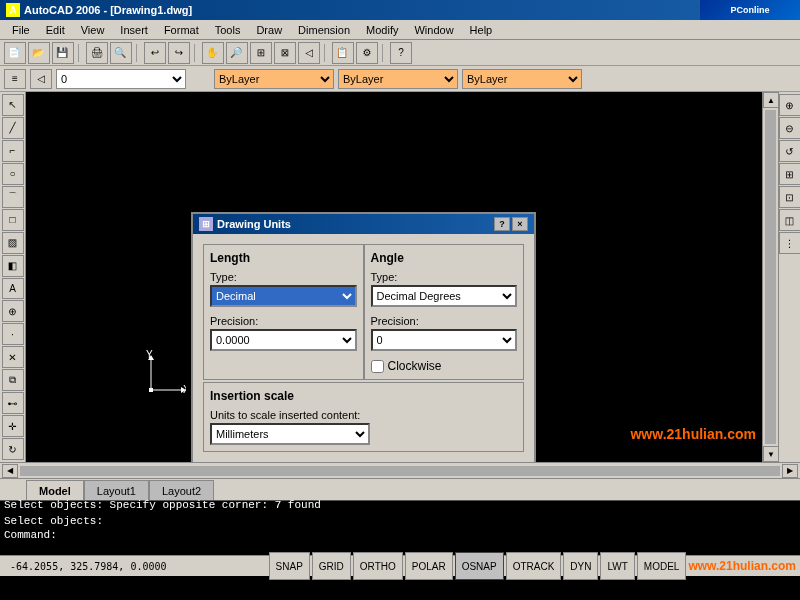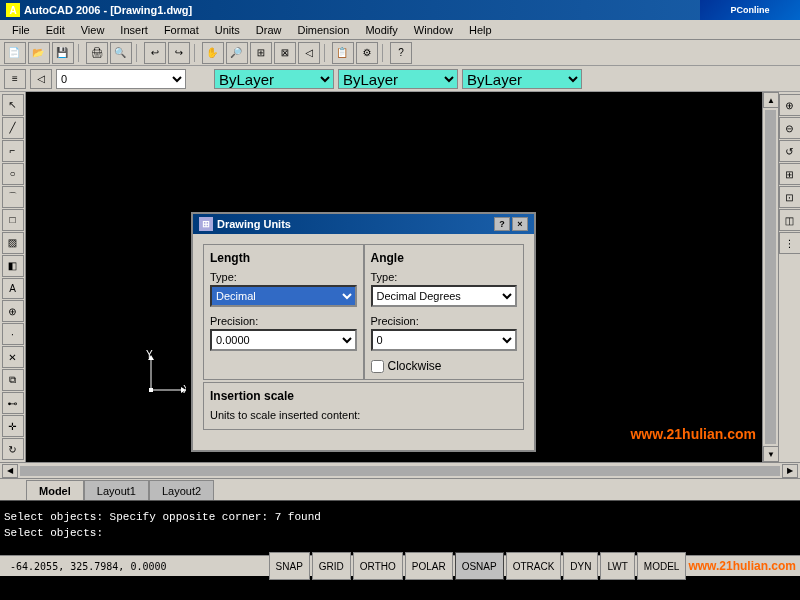--- a/index.html
+++ b/index.html
@@ -129,22 +129,22 @@
     }
     .layer-select {
       height: 20px;
       font-size: 11px;
       background: white;
       border: 1px solid #888;
       width: 130px;
     }
     .layer-combo {
       height: 20px;
-      font-size: 15px;
-      background: #5eead4;
+      font-size: 11px;
+      background: #fdba74;
       border: 1px solid #888;
       width: 120px;
     }
 
     
     #main-area {
       display: flex;
       height: calc(600px - 20px - 20px - 26px - 26px - 26px - 22px - 20px - 20px);
       position: relative;
     }
@@ -460,21 +460,21 @@
     <div class="title-btn">×</div>
   </div>
 </div>
 
 <div id="menu-bar">
   <div class="menu-item">File</div>
   <div class="menu-item">Edit</div>
   <div class="menu-item">View</div>
   <div class="menu-item">Insert</div>
   <div class="menu-item">Format</div>
-  <div class="menu-item">Units</div>
+  <div class="menu-item">Tools</div>
   <div class="menu-item">Draw</div>
   <div class="menu-item">Dimension</div>
   <div class="menu-item">Modify</div>
   <div class="menu-item">Window</div>
   <div class="menu-item">Help</div>
 </div>
 
 <div class="toolbar">
   <div class="tb-btn">📄</div>
   <div class="tb-btn">📂</div>
@@ -611,20 +611,27 @@
               <div class="checkbox-row">
                 <input type="checkbox" style="">
                 <label>Clockwise</label>
               </div>
             </div>
           </div>
 
           <div class="dialog-full-section">
             <div class="dialog-section-title">Insertion scale</div>
             <div class="dialog-field-label">Units to scale inserted content:</div>
+            <select class="insertion-select">
+              <option value="Millimeters">Millimeters</option>
+              <option value="Inches">Inches</option>
+              <option value="Feet">Feet</option>
+              <option value="Centimeters">Centimeters</option>
+              <option value="Meters">Meters</option>
+            </select>
           </div>
 
         </div>
       </div>
     </div>
 
     <div id="watermark-bottom">www.21hulian.com</div>
   </div>
 
   <div id="right-scroll" style="position:absolute;right:22px;top:0;width:16px;height:100%;background:#d4d0c8;border-left:1px solid #888;display:flex;flex-direction:column;">
@@ -652,20 +659,24 @@
 
 <div id="tab-bar">
   <div class="tab active">Model</div>
   <div class="tab inactive">Layout1</div>
   <div class="tab inactive">Layout2</div>
 </div>
 
 <div id="command-area">
   <div class="cmd-line">Select objects:  Specify opposite corner:  7 found</div>
   <div class="cmd-line">Select objects:</div>
+  <div id="cmd-input-line">
+    <span>Command:</span>
+    <input type="text" style="background: transparent; border: none; color: white; font-family: &quot;Courier New&quot;, monospace; font-size: 11px; outline: none; flex: 1 1 0%;">
+  </div>
 </div>
 
 <div id="status-bar">
   <div class="status-coord">-64.2055, 325.7984, 0.0000</div>
   <div style="flex:1"></div>
   <div class="status-btn">SNAP</div>
   <div class="status-btn">GRID</div>
   <div class="status-btn">ORTHO</div>
   <div class="status-btn">POLAR</div>
   <div class="status-btn active">OSNAP</div>

